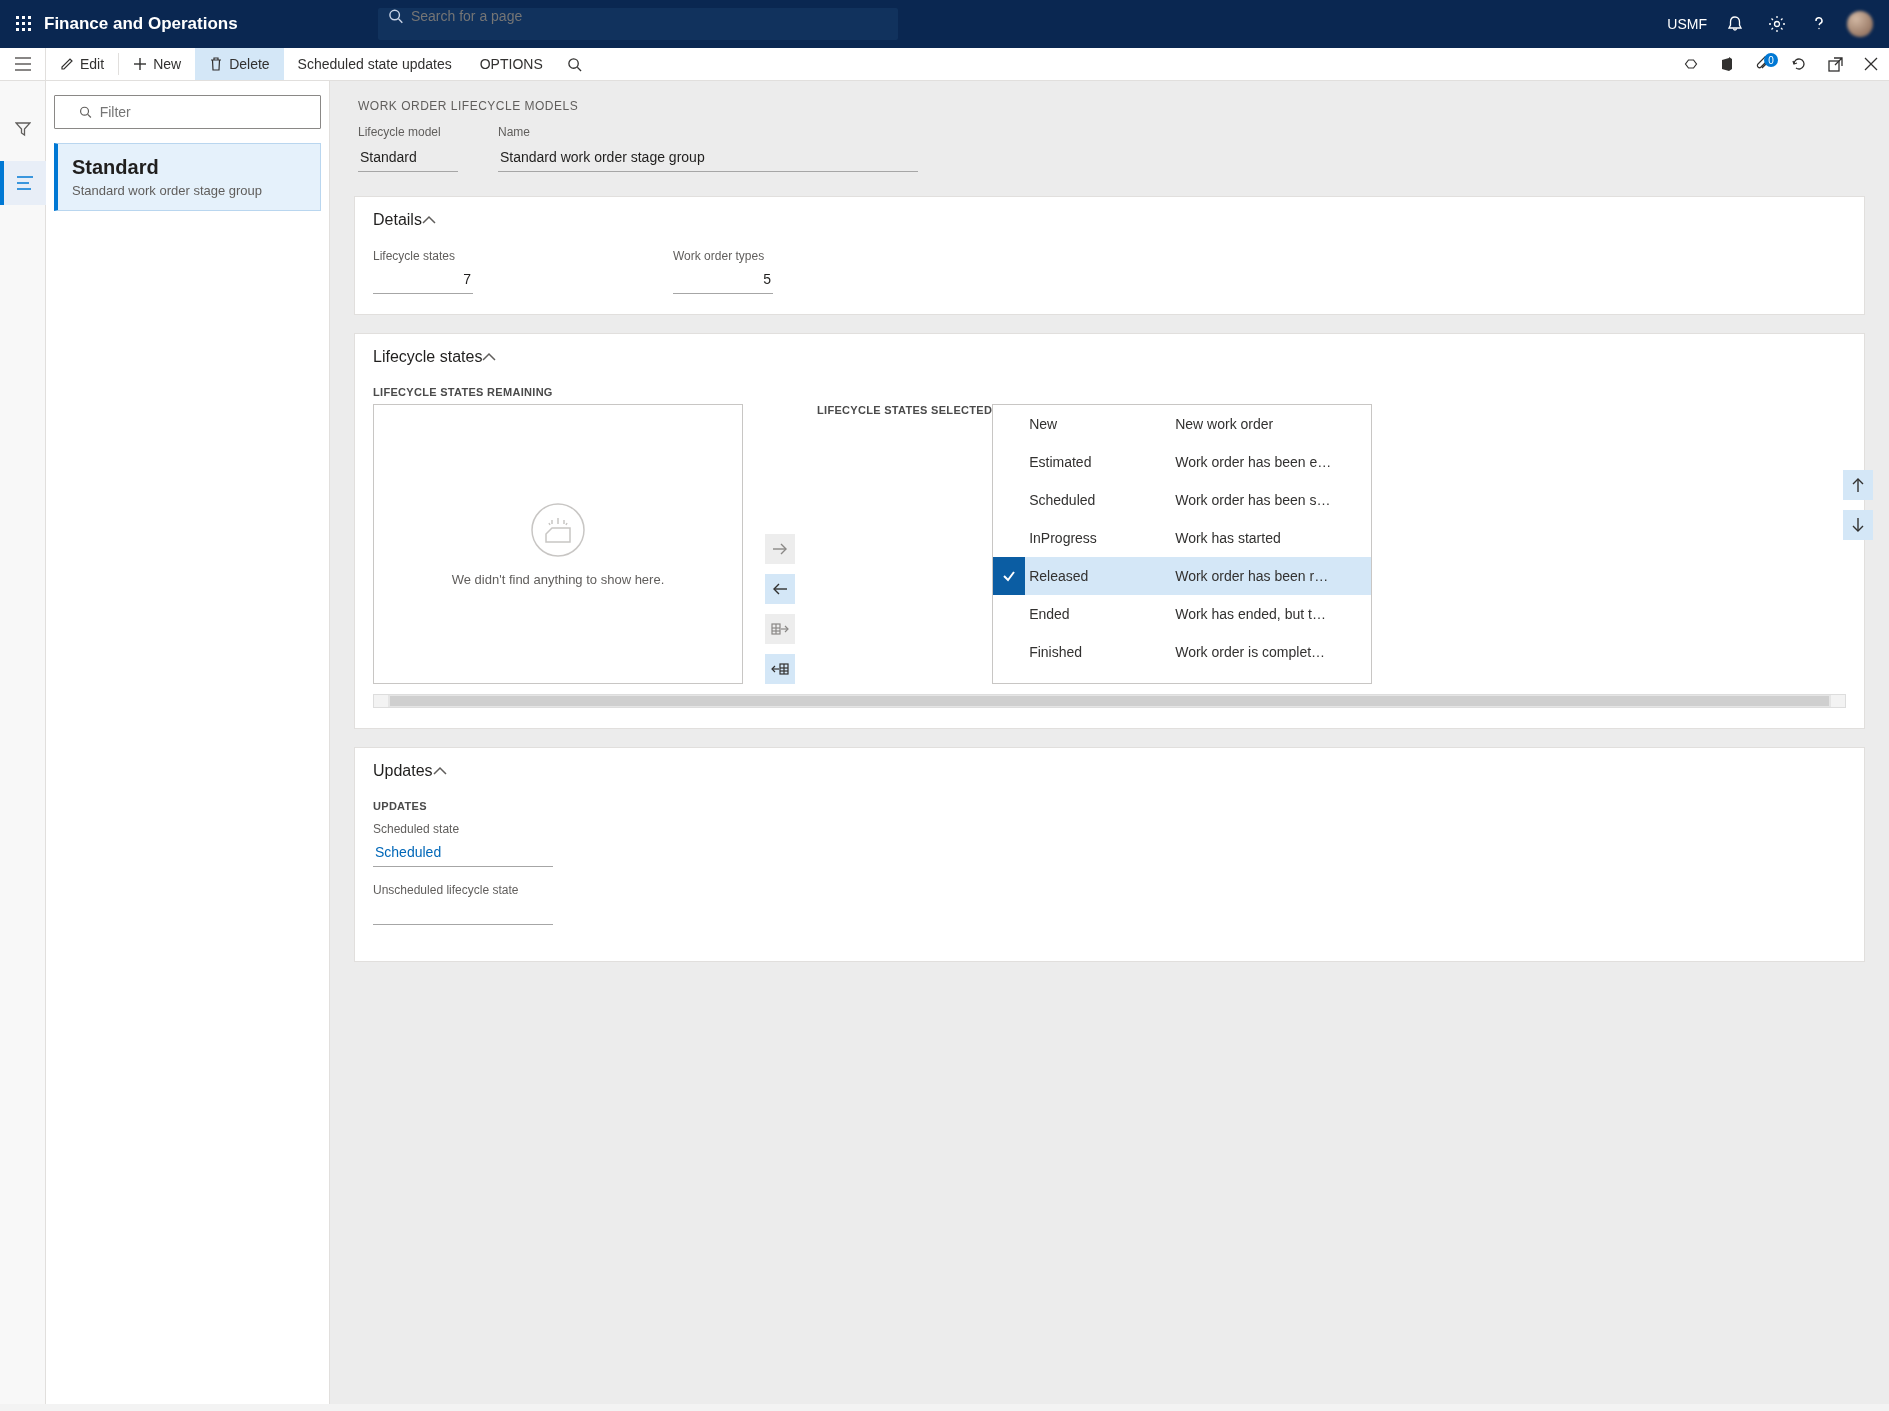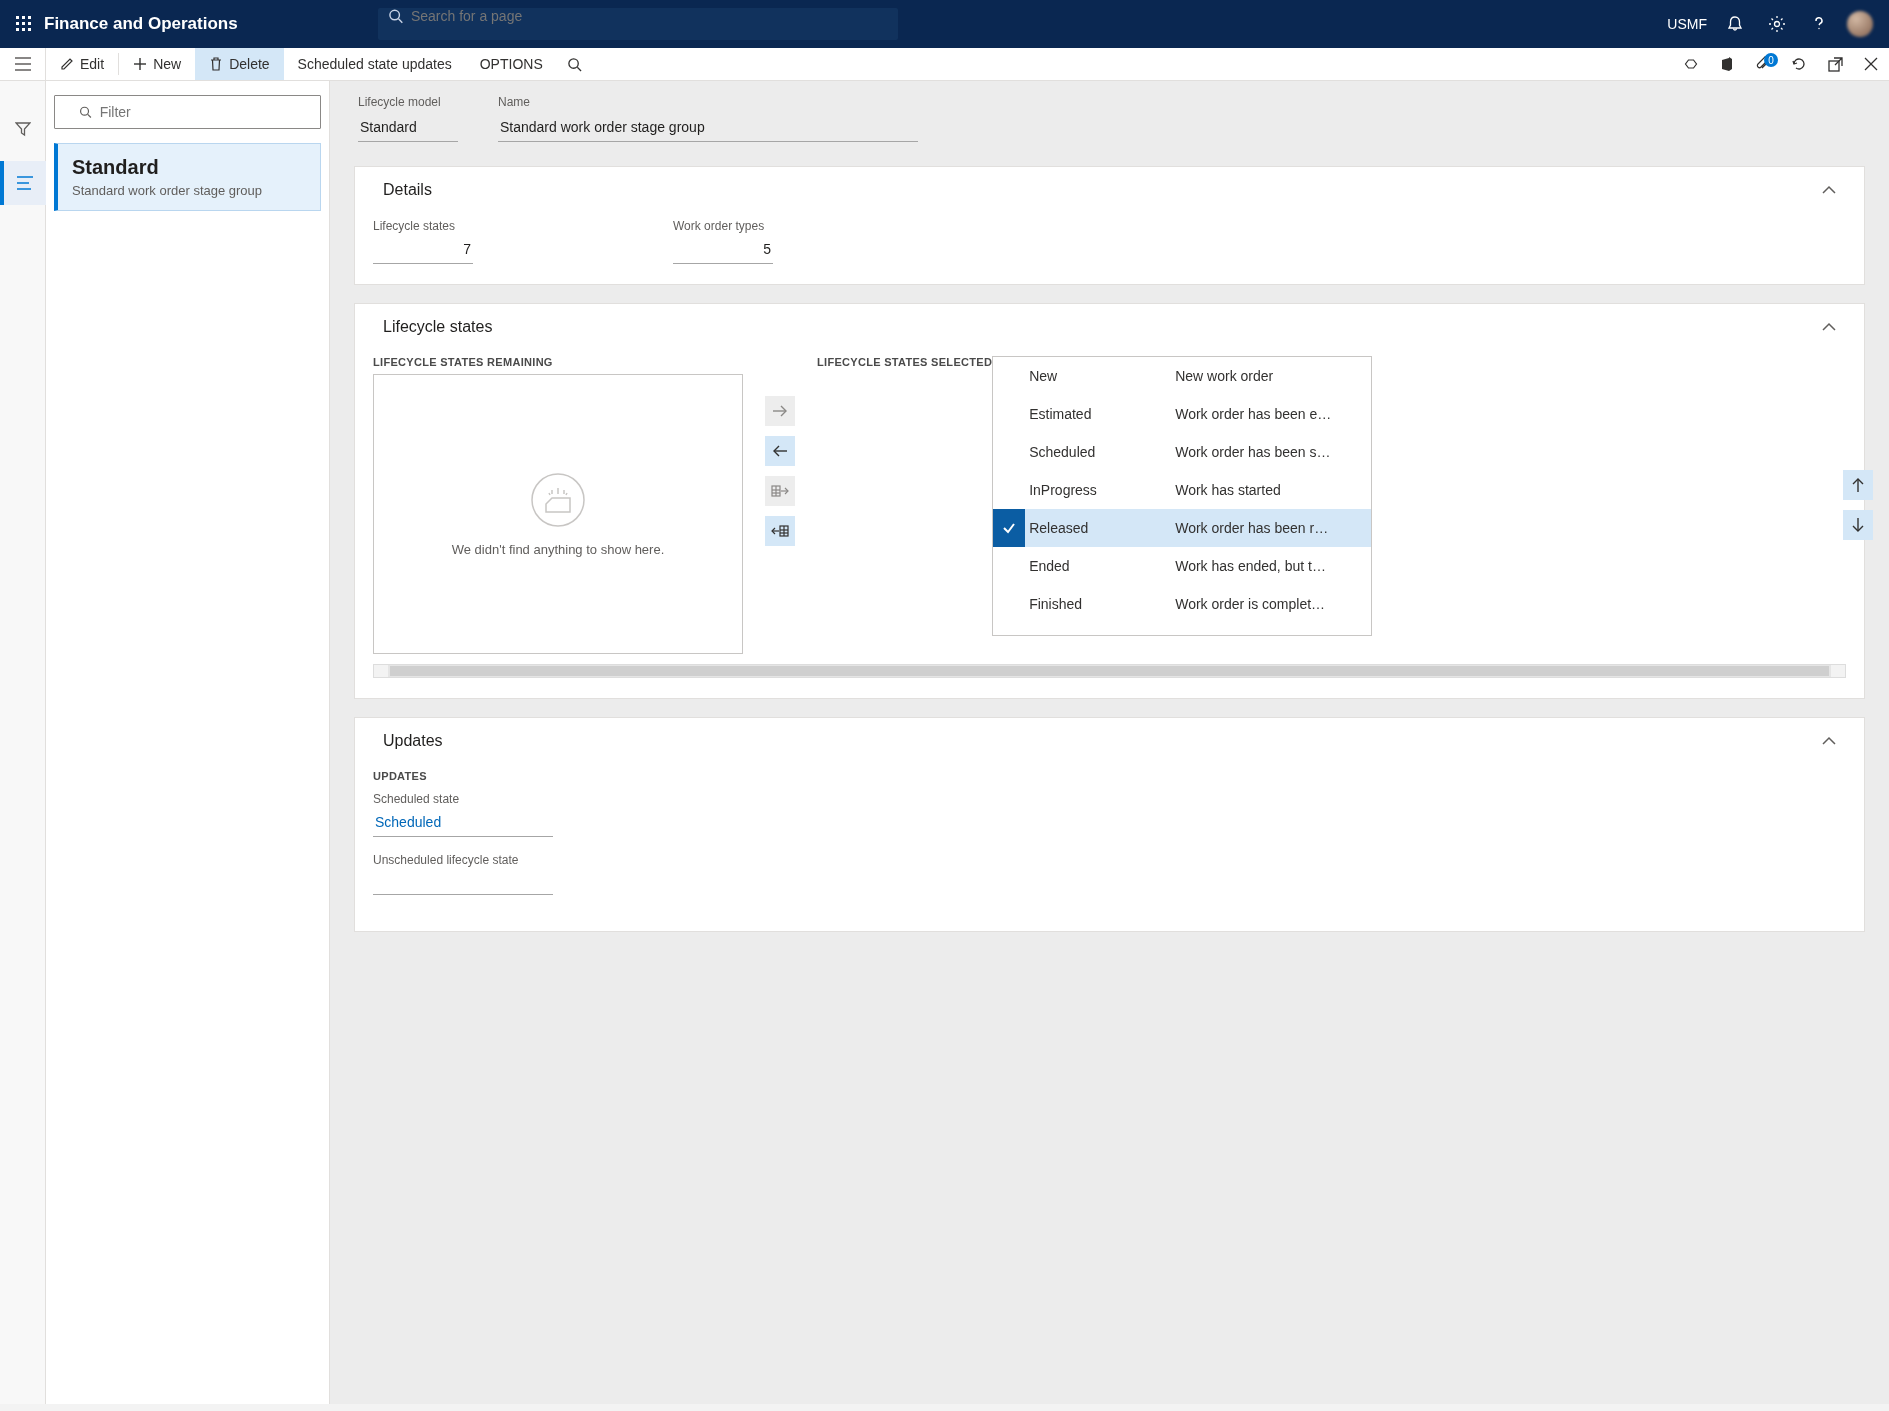--- a/index.html
+++ b/index.html
@@ -42,32 +42,32 @@
   .listitem .li-sub { font-size:13px; color:#605e5c; margin-top:4px; }
 
   .content { flex:1; overflow:auto; padding: 14px 24px 30px 24px; background:#ececec; }
   .breadcrumb { font-size:12px; color:#605e5c; letter-spacing:.5px; margin:4px 0 12px 4px; }
   .header-fields { display:flex; gap:40px; margin-left:4px; margin-bottom:24px; }
   .hfield .hlabel { font-size:12px; color:#605e5c; margin-bottom:6px; }
   .hfield .hvalue { font-size:14px; color:#201f1e; border-bottom:1px solid #a6a6a6; padding:4px 2px 6px 2px; min-width:100px; }
   .hfield.wide .hvalue { min-width:420px; }
 
   .panel { background:#fff; border:1px solid #e1dfdd; margin-bottom:18px; }
-  .panel-header { display:flex; align-items:center; justify-content:space-between; padding:14px 28px; cursor:pointer; }
+  .panel-header { display:flex; align-items:center; justify-content:flex-start; padding:14px 18px; cursor:pointer; }
   .panel-title { font-size:16px; color:#201f1e; }
   .panel-body { padding: 6px 18px 20px 18px; }
 
   
   .detail-fields { display:flex; gap:200px; }
   .dfield .dlabel { font-size:12px; color:#605e5c; margin-bottom:4px; }
   .dfield .dvalue { font-size:14px; color:#201f1e; border-bottom:1px solid #a6a6a6; width:100px; text-align:right; padding:4px 2px 6px 2px; }
 
   
   .life-header { font-size:11px; font-weight:700; color:#4a4a4a; letter-spacing:.3px; margin-bottom:6px; }
-  .life-row { display:flex; gap:12px; align-items:flex-start; position:relative; }
+  .life-row { display:flex; gap:12px; align-items:flex-end; position:relative; }
   .life-box { border:1px solid #c8c6c4; width:370px; height:280px; display:flex; flex-direction:column; align-items:center; justify-content:center; color:#605e5c; }
   .empty-text { font-size:13px; color:#605e5c; margin-top:14px; }
   .xfer-col { display:flex; flex-direction:column; gap:10px; justify-content:flex-start; padding-top:40px; margin:0 10px; }
   .sqbtn { width:30px; height:30px; background:#d4e7f7; display:flex; align-items:center; justify-content:center; cursor:pointer; color:#323130; }
   .sqbtn.muted { background:#ededed; color:#8a8886; }
   .sel-box { border:1px solid #c8c6c4; width:380px; height:280px; overflow:auto; position:relative; }
   .sel-row { display:flex; align-items:center; height:38px; font-size:14px; }
   .sel-row.selected { background:#d4e7f7; }
   .sel-check { width:32px; height:38px; display:flex; align-items:center; justify-content:center; }
   .sel-check.checked { background:#0b5da3; color:#fff; }
@@ -246,20 +246,21 @@
         </svg>
       <input placeholder="Filter" style="">
     </div>
     <div class="listitem">
       <div class="li-title">Standard</div>
       <div class="li-sub">Standard work order stage group</div>
     </div>
   </div>
 
   <div class="content">
+    <div class="breadcrumb">WORK ORDER LIFECYCLE MODELS</div>
 
     <div class="header-fields">
       <div class="hfield">
         <div class="hlabel">Lifecycle model</div>
         <div class="hvalue">Standard</div>
       </div>
       <div class="hfield wide">
         <div class="hlabel">Name</div>
         <div class="hvalue">Standard work order stage group</div>
       </div>

